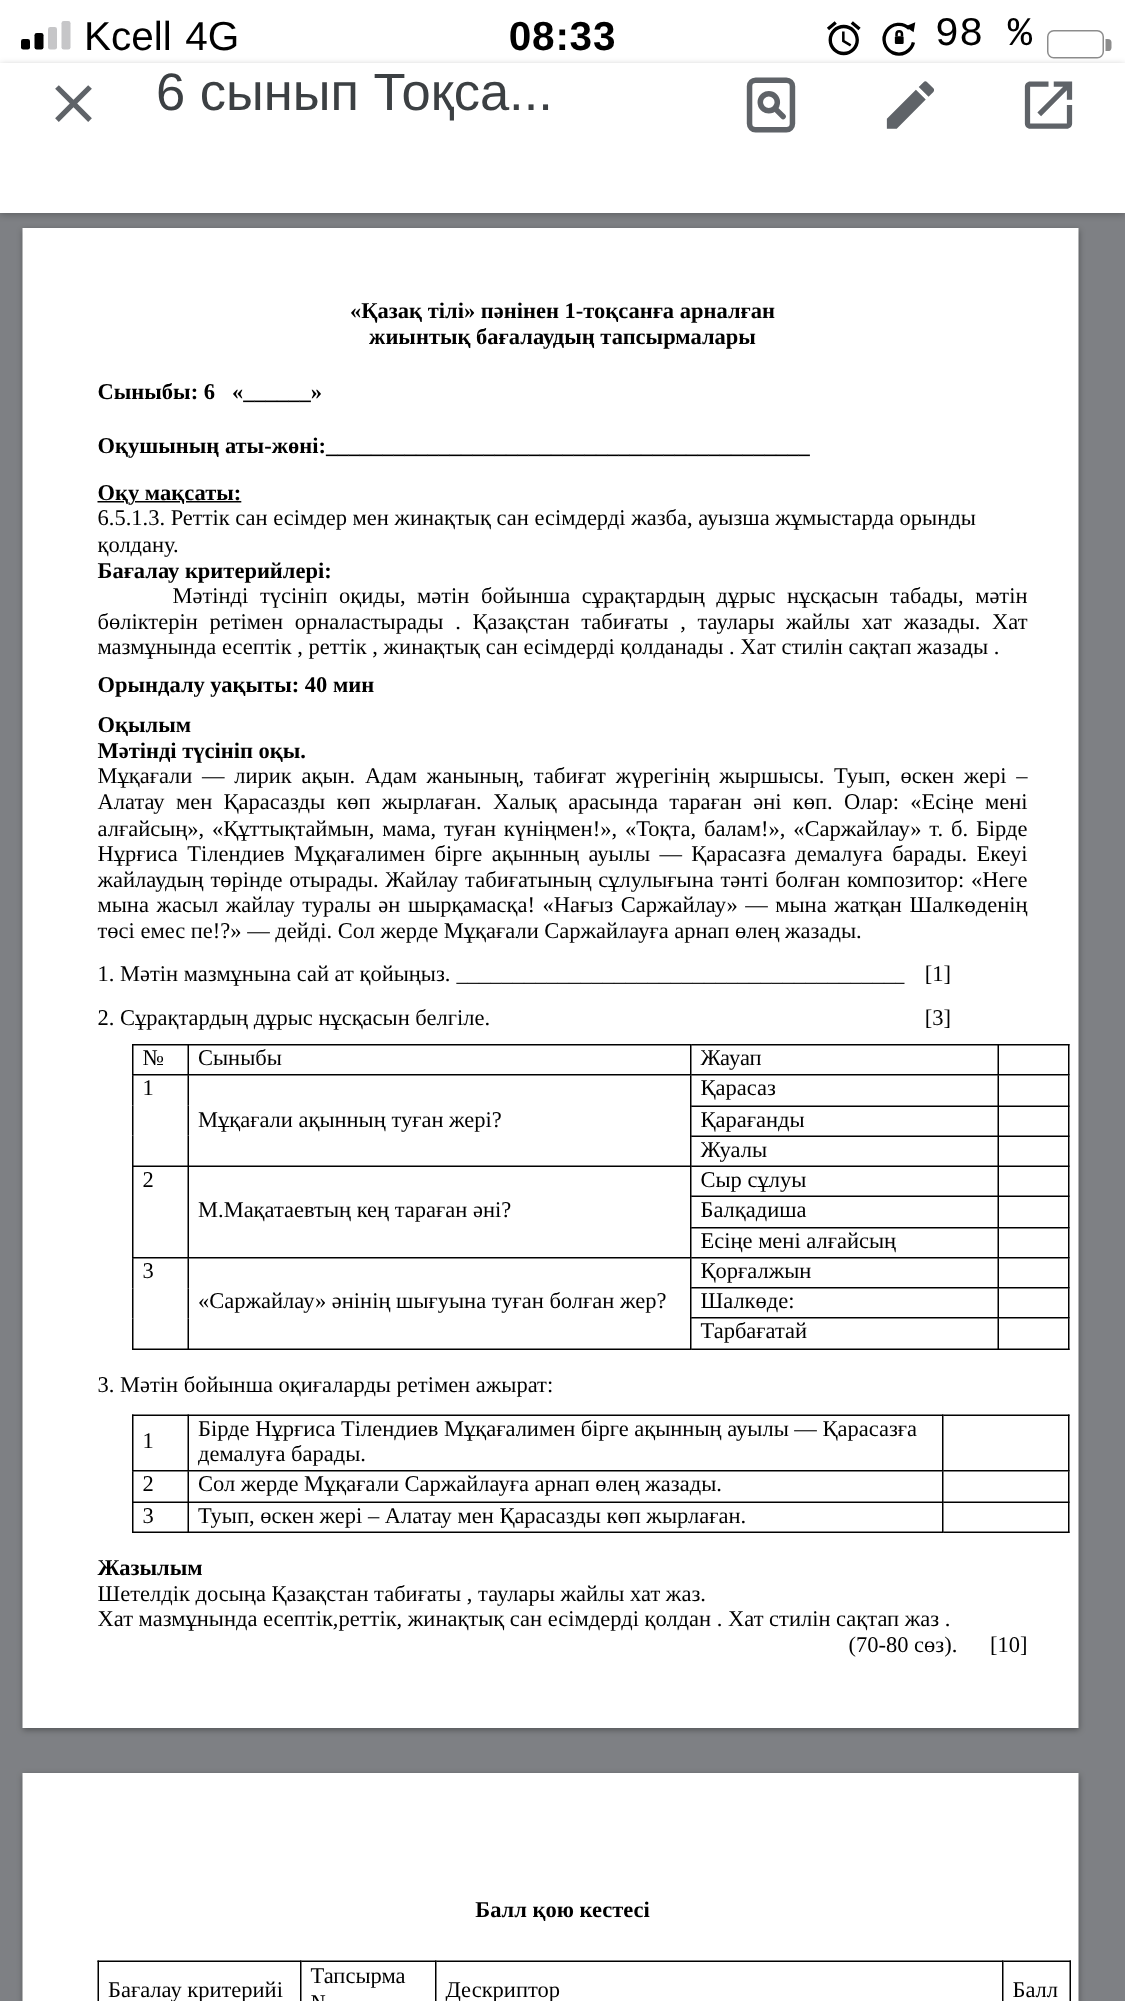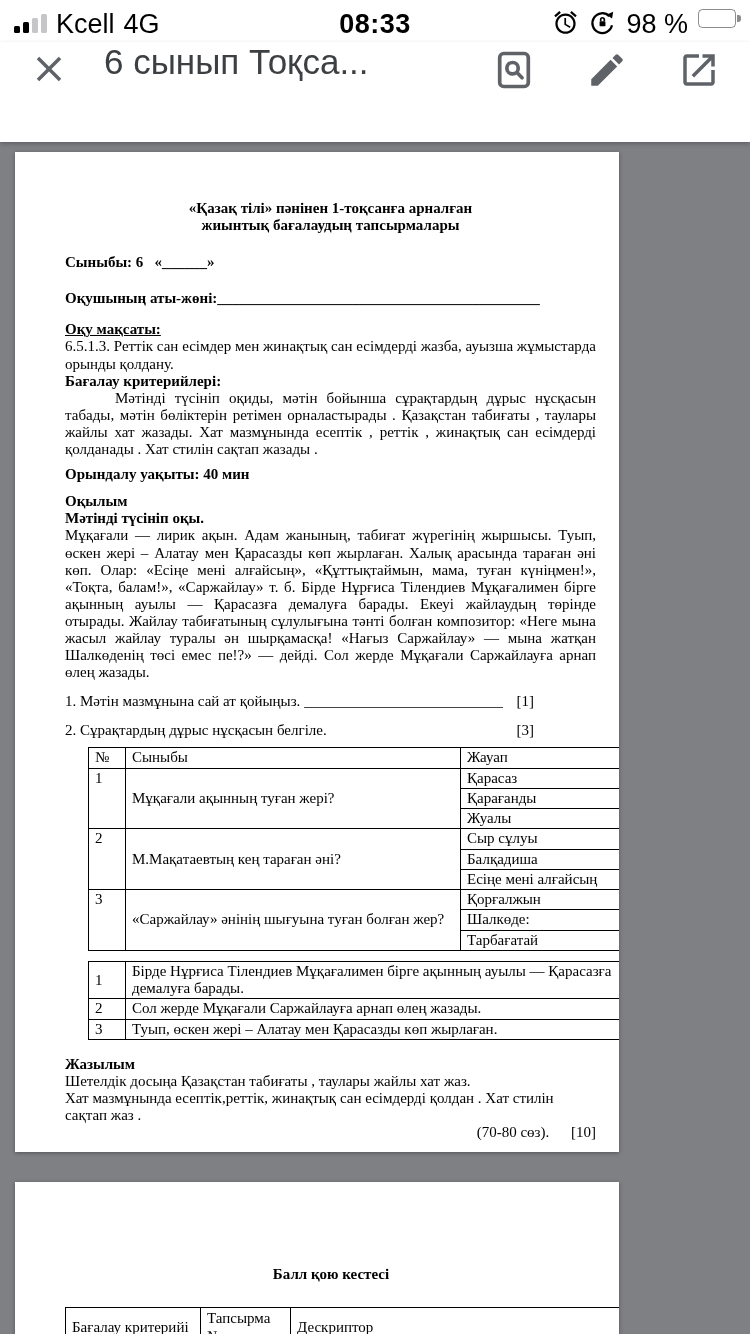--- a/index.html
+++ b/index.html
@@ -11,21 +11,21 @@
     -webkit-font-smoothing: antialiased;
   }
 
   
   .status-bar {
     height: 42px; display: flex; align-items: center;
     padding: 6px 14px 0 14px; color: #000; font-size: 27px;
   }
   .sb-left { display: flex; align-items: center; gap: 9px; width: 265px; }
   .sb-center { flex: 1; text-align: center; font-weight: 600; letter-spacing: .5px; }
-  .sb-right { display: flex; align-items: flex-start; gap: 10px; width: 265px; justify-content: flex-end; }
+  .sb-right { display: flex; align-items: flex-end; gap: 10px; width: 265px; justify-content: flex-end; font-family: Liberation Mono, monospace; }
   .signal { display: flex; align-items: flex-end; gap: 3px; height: 21px; padding-bottom: 2px; }
   .signal i { display: block; width: 6px; border-radius: 1.5px; background: #000; }
   .signal i.b1 { height: 7px; } .signal i.b2 { height: 11px; }
   .signal i.b3 { height: 15px; background: #c6c6c8; } .signal i.b4 { height: 19px; background: #c6c6c8; }
   .battery { width: 38px; height: 19px; border: 1.6px solid rgba(0,0,0,.45); border-radius: 4.5px; padding: 2px; position: relative; }
   .battery .fill { height: 100%; width: 93%; background: #000; border-radius: 2px; }
   .battery:after { content: ""; position: absolute; right: -5.5px; top: 5px; width: 3.4px; height: 7.5px;
     background: rgba(0,0,0,.45); border-radius: 0 2.4px 2.4px 0; }
 
   
@@ -37,21 +37,21 @@
   .tb-btn { background: none; border: none; padding: 6px; margin: 0; cursor: pointer; display: flex; align-items: center; }
   .tb-title {
     flex: 1; font-size: 35px; color: #3c4043; margin-left: 28px;
     white-space: nowrap; overflow: hidden;
   }
   .tb-actions { display: flex; align-items: center; gap: 38px; }
 
   
   .viewport { height: 1192px; background: #7e8084; overflow: hidden; padding: 10px 15px; }
   .page {
-    background: #fff; width: 604px;
+    background: #fff; width: 704px;
     box-shadow: 0 1px 4px rgba(0,0,0,.35);
     font-family: "Liberation Serif", serif;
     font-size: 15px; line-height: 1.14; color: #000;
   }
   .page1 { height: 1000px; padding: 48px 23px 0 50px; overflow: hidden; }
   .page2 { height: 380px; margin-top: 30px; padding: 84px 22px 0 50px; overflow: hidden; }
 
   .txt { max-width: 620px; }
   .b { font-weight: bold; }
   .center { text-align: center; }
@@ -255,20 +255,21 @@
           <td>Шалкөде:</td>
           <td></td>
         </tr>
         <tr>
           <td>Тарбағатай</td>
           <td></td>
         </tr>
       </tbody>
     </table>
 
+    <div class="txt task3-line">3. Мәтін бойынша оқиғаларды ретімен  ажырат:</div>
 
     <table class="doc-table t2">
       <colgroup>
           <col style="width:37px">
           <col style="width:503px">
           <col style="width:84px">
         </colgroup>
       <tbody>
         <tr>
           <td>1</td>

